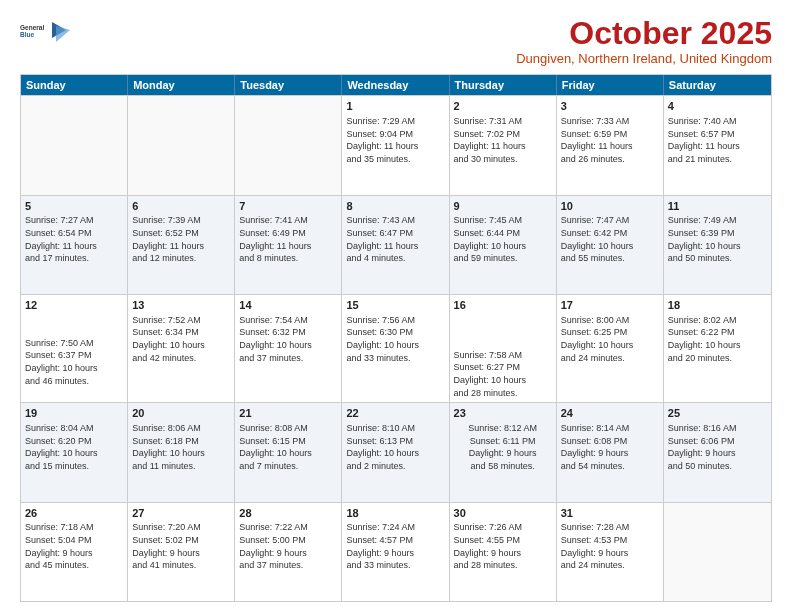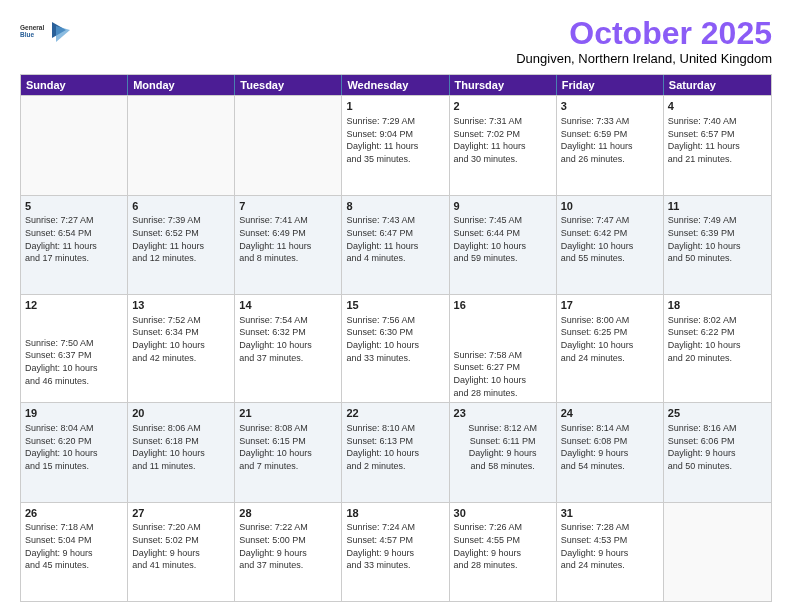--- a/index.html
+++ b/index.html
@@ -27,38 +27,38 @@
       display: flex;
       align-items: center;
       gap: 4px;
     }
     .title-block {
       text-align: right;
     }
     .month-title {
       font-size: 32px;
       font-weight: bold;
-      color: #8b5cf6;
+      color: #b91c1c;
       line-height: 1.1;
     }
     .location {
       font-size: 13px;
-      color: #000000;
+      color: #c2410c;
       text-align: right;
     }
     .calendar {
       flex: 1;
       display: flex;
       flex-direction: column;
       border: 1px solid #ccc;
     }
     .cal-header {
       display: grid;
       grid-template-columns: repeat(7, 1fr);
-      background: #4c1d95;
+      background: #0369a1;
     }
     .cal-header-cell {
       color: #fff;
       font-size: 11px;
       font-weight: bold;
       padding: 4px 5px;
       text-align: left;
       border-right: 1px solid #4a80b0;
     }
     .cal-header-cell:last-child { border-right: none; }

